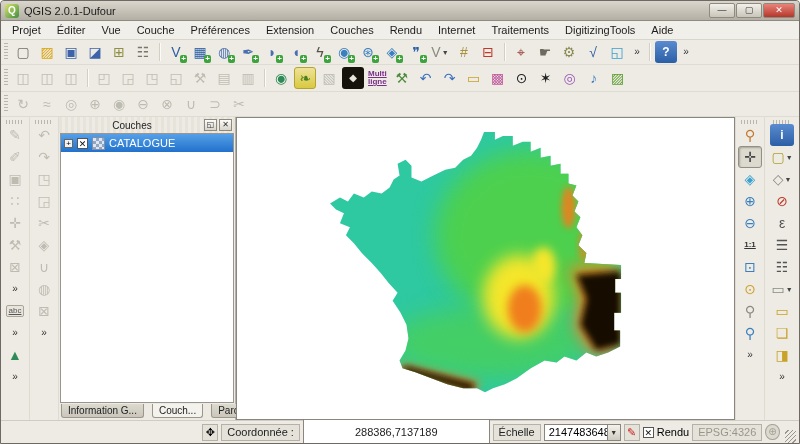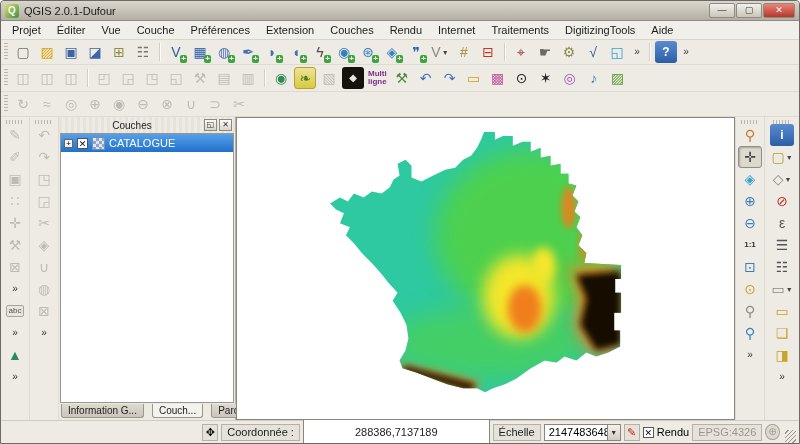--- a/index.html
+++ b/index.html
@@ -36,21 +36,21 @@
   .icon .g { line-height:1; }
   .icon.disabled .g { color:#bdbcb1 !important; }
   .icon.sep { width:7px; height:22px; }
   .icon.sep::before { content:''; width:1px; height:18px; background:#d2cfc5; box-shadow:1px 0 0 #fcfbf8; }
   .icon.active { background:#dcd9cf; border:1px solid #938f85; box-shadow:inset 1px 1px 2px #a9a59a; }
   .icon.help { background:linear-gradient(#5a8bd0,#2b5fa5); border-radius:3px; font-weight:bold; font-size:12px; }
   .icon.dark-chip { background:#15120c; font-size:10px; }
   .icon.chip-yellow { background:linear-gradient(#eee29a,#d9c93f); border:1px solid #b3a42f; }
   .icon.plain { font-size:10px; width:14px; color:#333; }
   .icon.textlab { width:auto; min-width:20px; padding:0 2px; }
-  .icon.textlab .g { font-size:8px; font-weight:bold; white-space:pre-line; text-align:left; line-height:8px; }
+  .icon.textlab .g { font-size:8px; font-weight:bold; white-space:pre-line; text-align:left; line-height:8px;text-decoration:underline; }
   .icon.abcbox .g { border:1px solid #a9a59a; background:#e8e5dc; padding:1px 2px; border-radius:2px; font-weight:normal; }
   .badge { position:absolute; right:0; bottom:0; font-size:8px; line-height:8px; padding:0 1px;
            color:#fff; background:#3da33d; border-radius:2px; font-weight:bold; }
   .badge:empty { display:none; }
   .dd { font-size:7px; color:#444; margin-left:1px; }
   .dd:empty { display:none; }
 
   
   .main { flex:1; display:flex; min-height:0; }
   .vcol { width:29px; background:#edebe4; display:flex; flex-direction:column; align-items:center;

